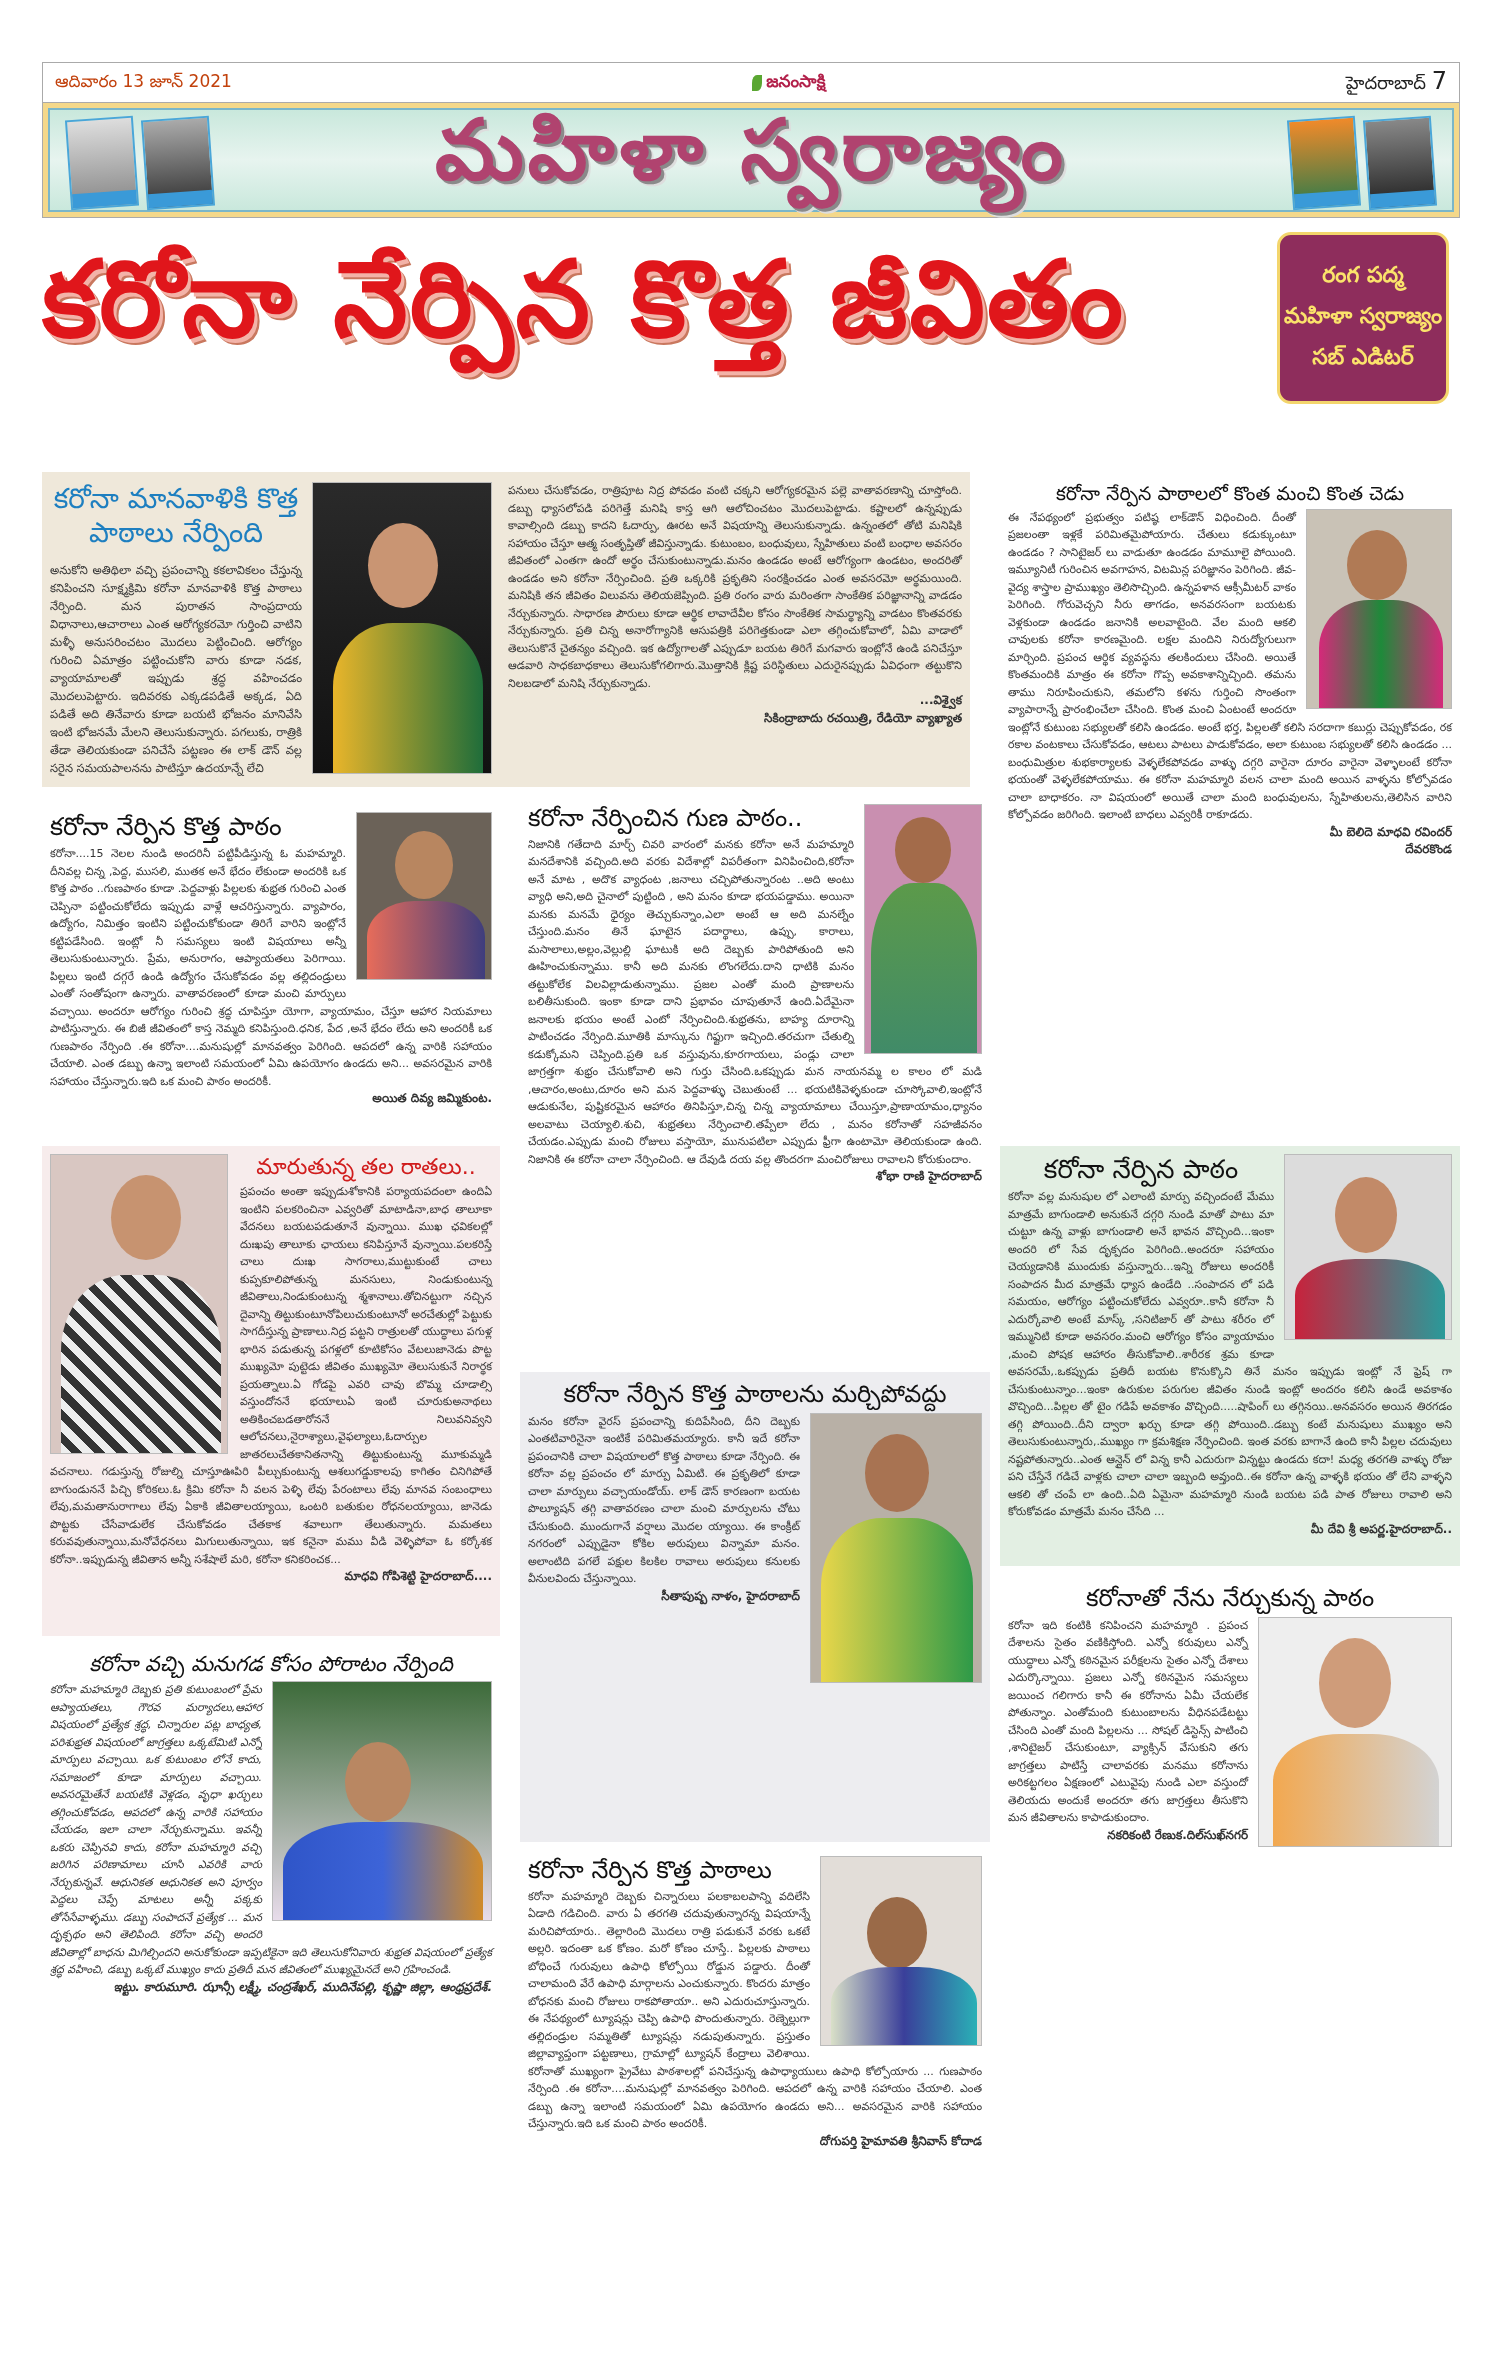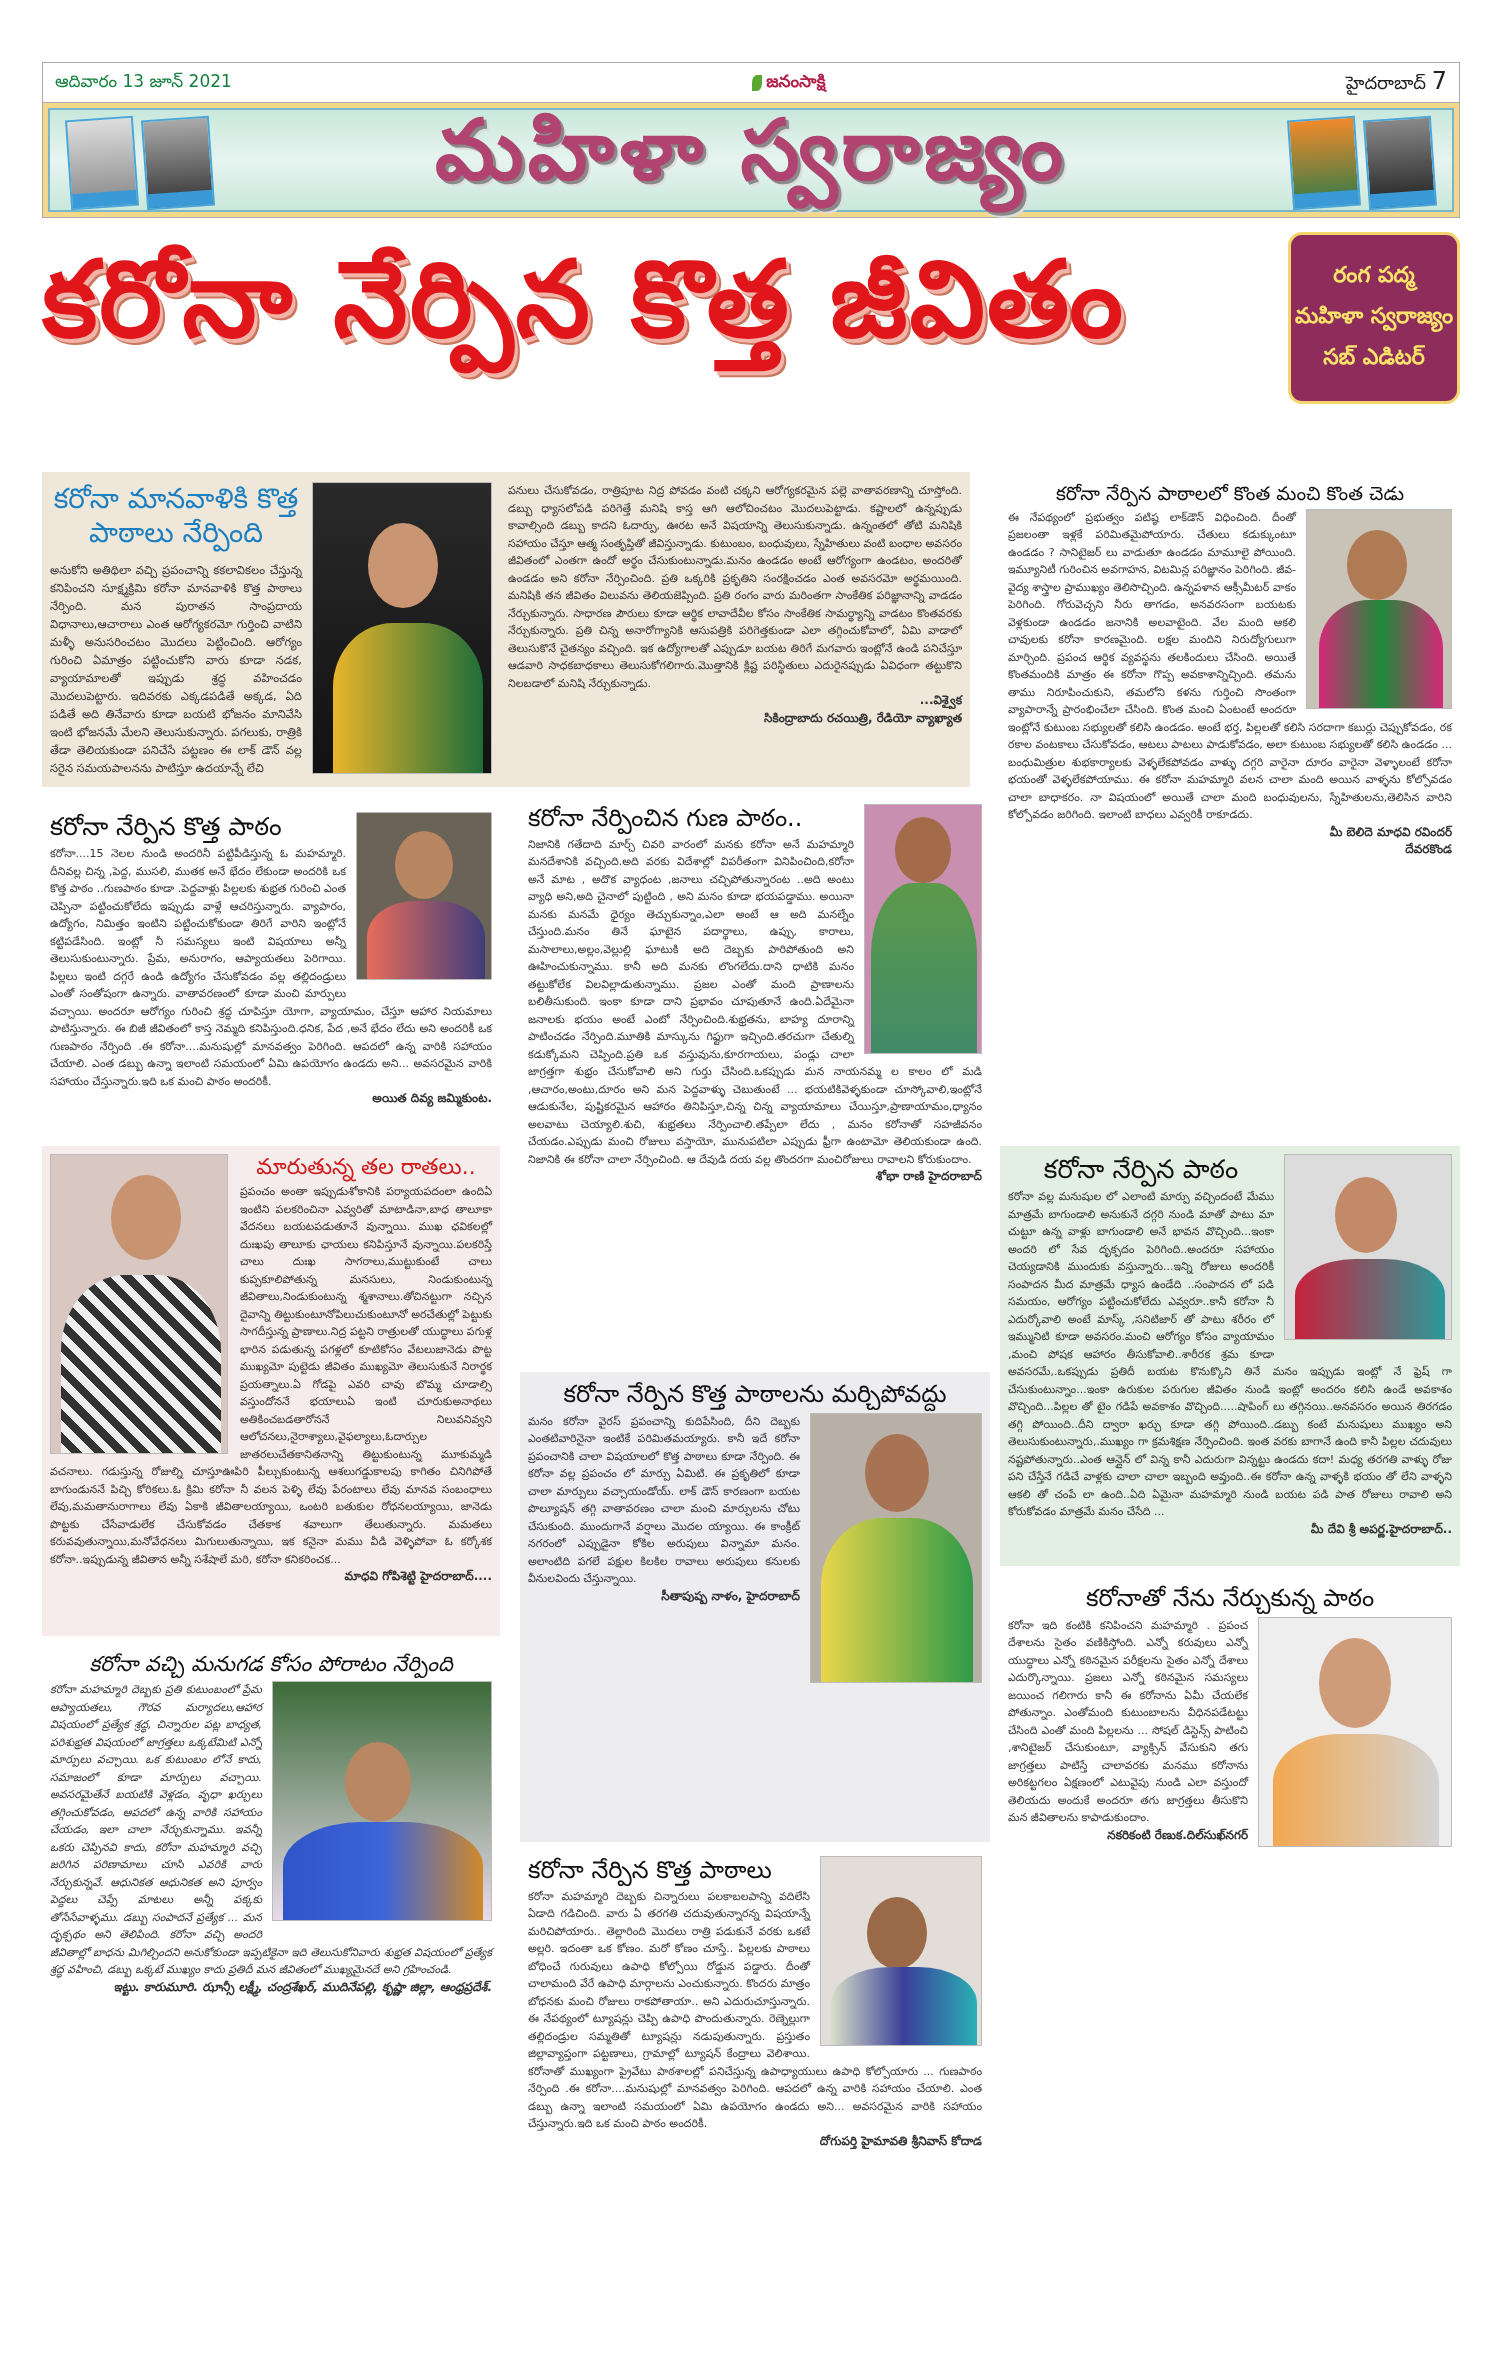--- a/index.html
+++ b/index.html
@@ -1,31 +1,31 @@
 <!DOCTYPE html>
 <html><head>
 <meta charset="utf-8">
 <style>
   * { box-sizing: border-box; margin: 0; padding: 0; }
   body { width: 1500px; height: 2357px; background: #fff; font-family: "DejaVu Sans", sans-serif; position: relative; overflow: hidden; color: #222; }
   .page { position: absolute; left: 42px; top: 62px; width: 1418px; }
   .masthead { height: 40px; border: 1px solid #aaa; border-bottom: none; display: flex; align-items: center; justify-content: space-between; padding: 0 12px; }
-  .masthead .date { font-size: 17px; color: #15803d; }
+  .masthead .date { font-size: 17px; color: #c2410c; }
   .masthead .logo { font-size: 17px; font-weight: bold; color: #b2204a; display: flex; align-items: center; gap: 4px; text-align: right; }
   .masthead .logo .leaf { width: 10px; height: 16px; background: #5aa732; border-radius: 50% 0 50% 0; display: inline-block; }
   .masthead .city { font-size: 18px; }
   .masthead .city b { font-size: 24px; font-weight: normal; }
   .banner { height: 116px; border: 1px solid #aaa; background: #f4d88a; padding: 5px; }
   .banner-inner { height: 100%; border: 2px solid #7ab6c9; background: linear-gradient(#c9e8dc, #e7f4ef 50%, #c9e8dc); position: relative; display: flex; align-items: center; justify-content: center; }
   .banner-title { font-size: 84px; font-weight: bold; color: #b0436f; text-shadow: 3px 3px 0 #8a8a8a, 5px 5px 0 #ddd; letter-spacing: 4px; font-family: "DejaVu Sans", sans-serif; }
   .portrait { position: absolute; top: 8px; width: 68px; height: 90px; border: 2px solid #4aa6d8; background: linear-gradient(#ddd, #888); transform: rotate(-4deg); }
   .portrait .cap { position: absolute; bottom: 0; left: 0; right: 0; height: 14px; background: #3a9ad8; }
   .headline-row { position: relative; height: 200px; }
   .main-headline { position: absolute; left: 0; top: 20px; font-size: 106px; font-weight: bold; color: #e0161b; text-shadow: 3px 4px 0 #f3b3a8, 5px 6px 0 #c9785f; letter-spacing: 2px; }
-  .byline-box { position: absolute; right: 0; top: 14px; width: 172px; height: 172px; background: #8e2d5c; border: 3px solid #f3d56c; border-radius: 14px; color: #fbe36b; display: flex; flex-direction: column; align-items: center; justify-content: center; gap: 10px; font-size: 22px; font-weight: bold; text-align: center; }
+  .byline-box { position: absolute; right: 11px; top: 14px; width: 172px; height: 172px; background: #8e2d5c; border: 3px solid #f3d56c; border-radius: 14px; color: #fbe36b; display: flex; flex-direction: column; align-items: center; justify-content: center; gap: 10px; font-size: 22px; font-weight: bold; text-align: center; }
   .article { position: absolute; font-size: 12.5px; line-height: 19.5px; color: #333; text-align: justify; }
   .article p { margin: 0; }
   .article .h { font-weight: normal; color: #111; line-height: 1.2; }
   .article .sig { text-align: right; font-weight: bold; font-size: 12px; }
   .photo { float: right; margin: 0 0 6px 10px; border: 1px solid #bbb; position: relative; overflow: hidden; }
   .photo.left { float: left; margin: 0 12px 6px 0; }
   .photo .head { position: absolute; border-radius: 50%; }
   .photo .body { position: absolute; border-radius: 40% 40% 0 0; }
   .bg-beige { background: #efe8da; }
   .bg-pink { background: #f7ecec; }

